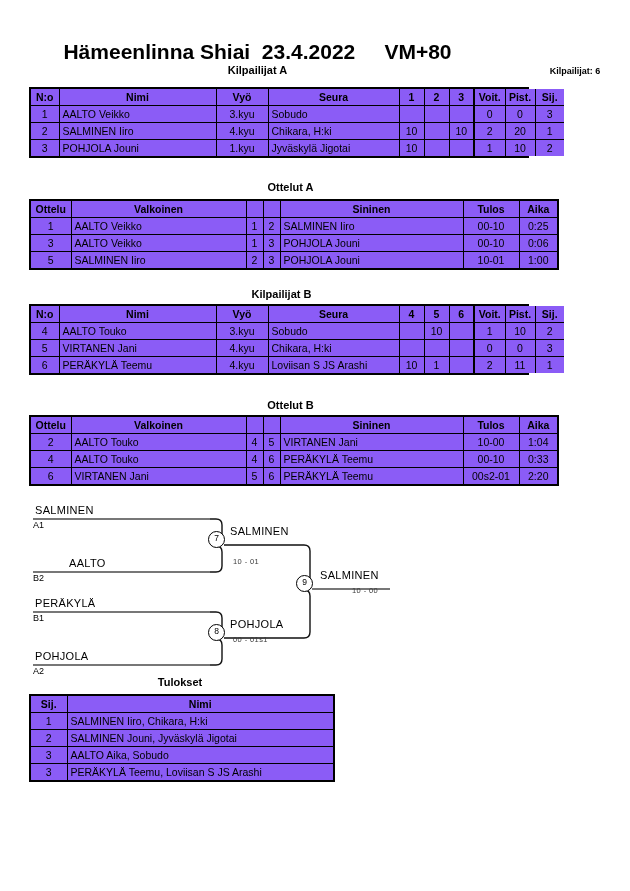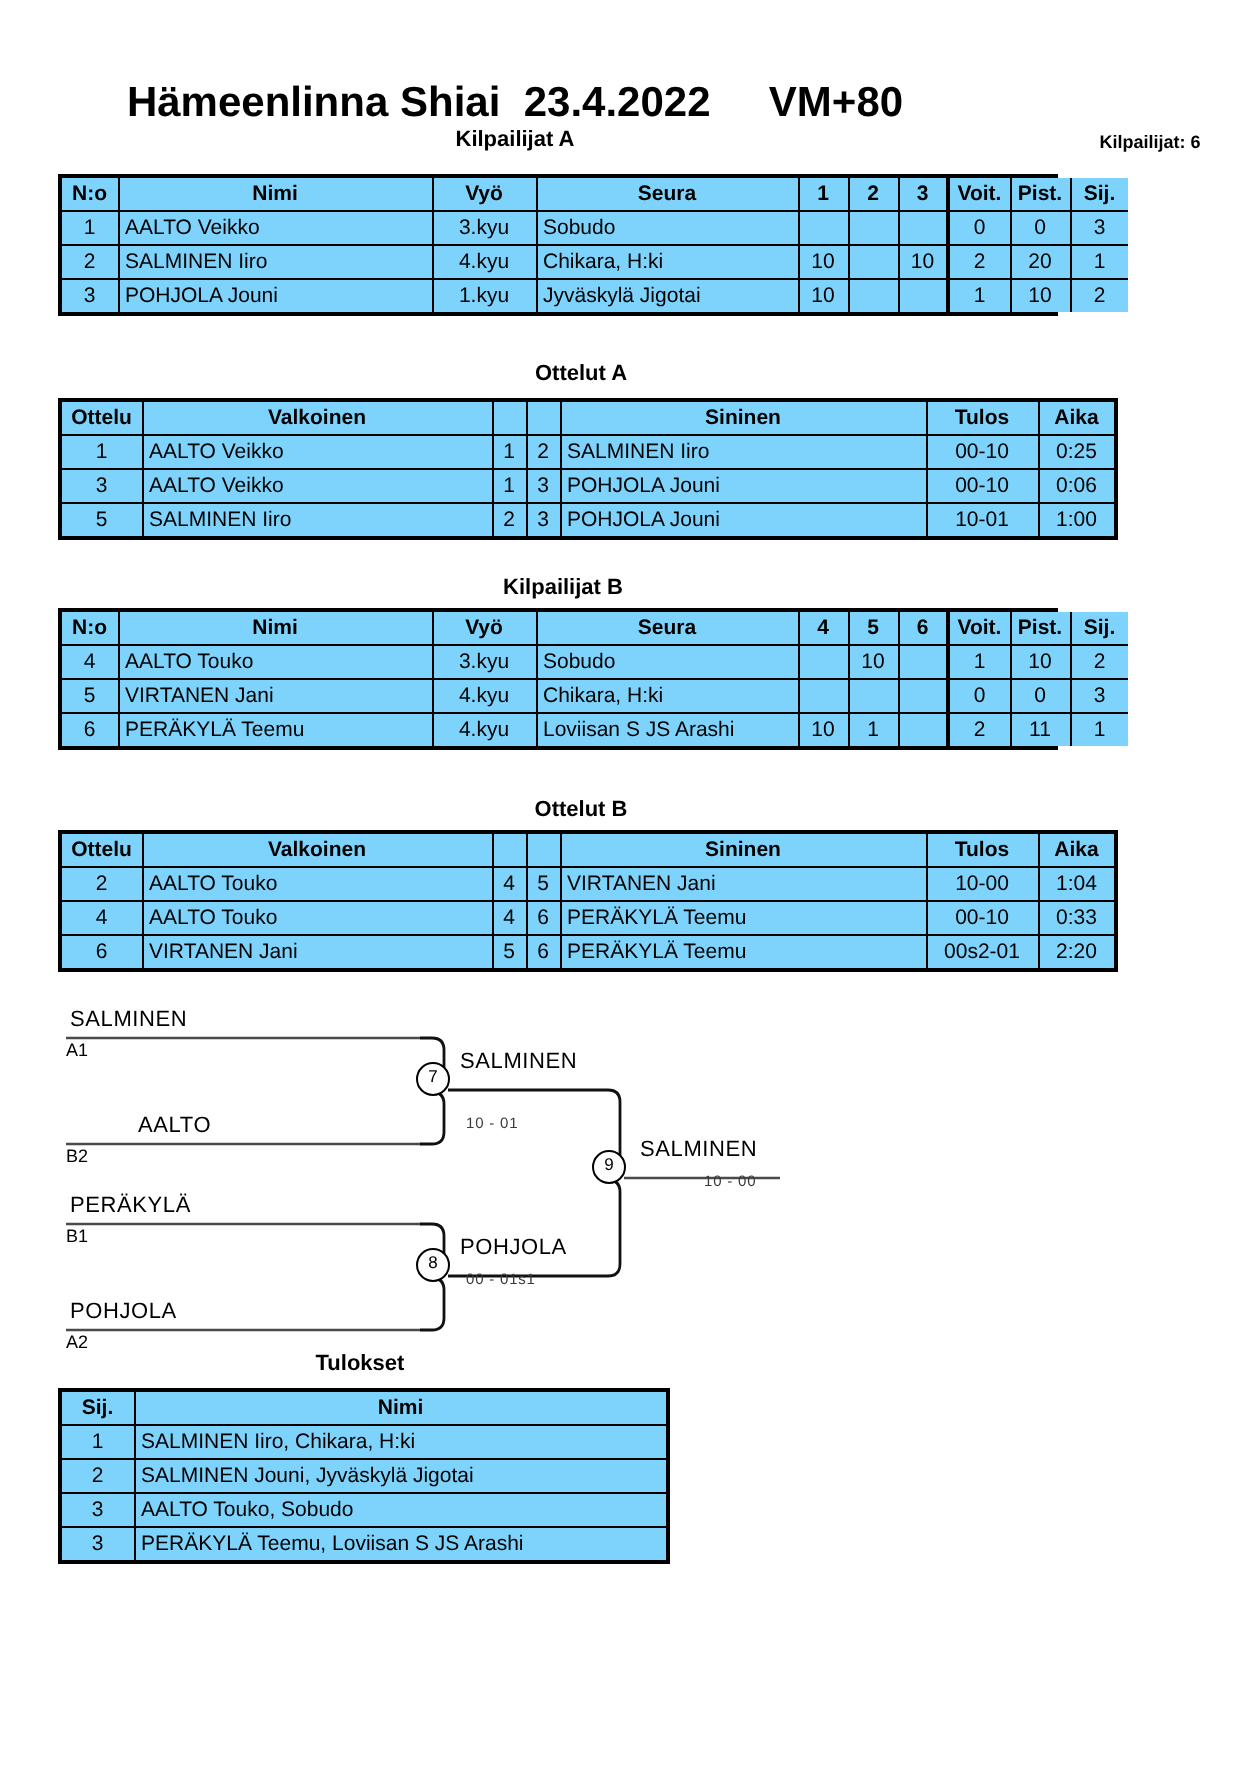--- a/index.html
+++ b/index.html
@@ -45,21 +45,21 @@
     font-weight: bold;
     text-align: center;
     white-space: nowrap;
   }
 
   
   table.grid {
     position: absolute;
     border-collapse: collapse;
     font-size: 10.5px;
-    background: #7dd3fc;
+    background: #8b5cf6;
     table-layout: fixed;
   }
   table.grid td, table.grid th {
     border: 1px solid #000;
     padding: 0 3px;
     height: 16px;
     line-height: 16px;
     font-weight: normal;
     overflow: hidden;
     white-space: nowrap;
@@ -402,21 +402,21 @@
     <tr>
       <td class="c">1</td>
       <td class="l">SALMINEN Iiro, Chikara, H:ki</td>
     </tr>
     <tr>
       <td class="c">2</td>
       <td class="l">SALMINEN Jouni, Jyväskylä Jigotai</td>
     </tr>
     <tr>
       <td class="c">3</td>
-      <td class="l">AALTO Touko, Sobudo</td>
+      <td class="l">AALTO Aika, Sobudo</td>
     </tr>
     <tr>
       <td class="c">3</td>
       <td class="l">PERÄKYLÄ Teemu, Loviisan S JS Arashi</td>
     </tr>
   </tbody>
     </table>
 </div>
 
 </body></html>

